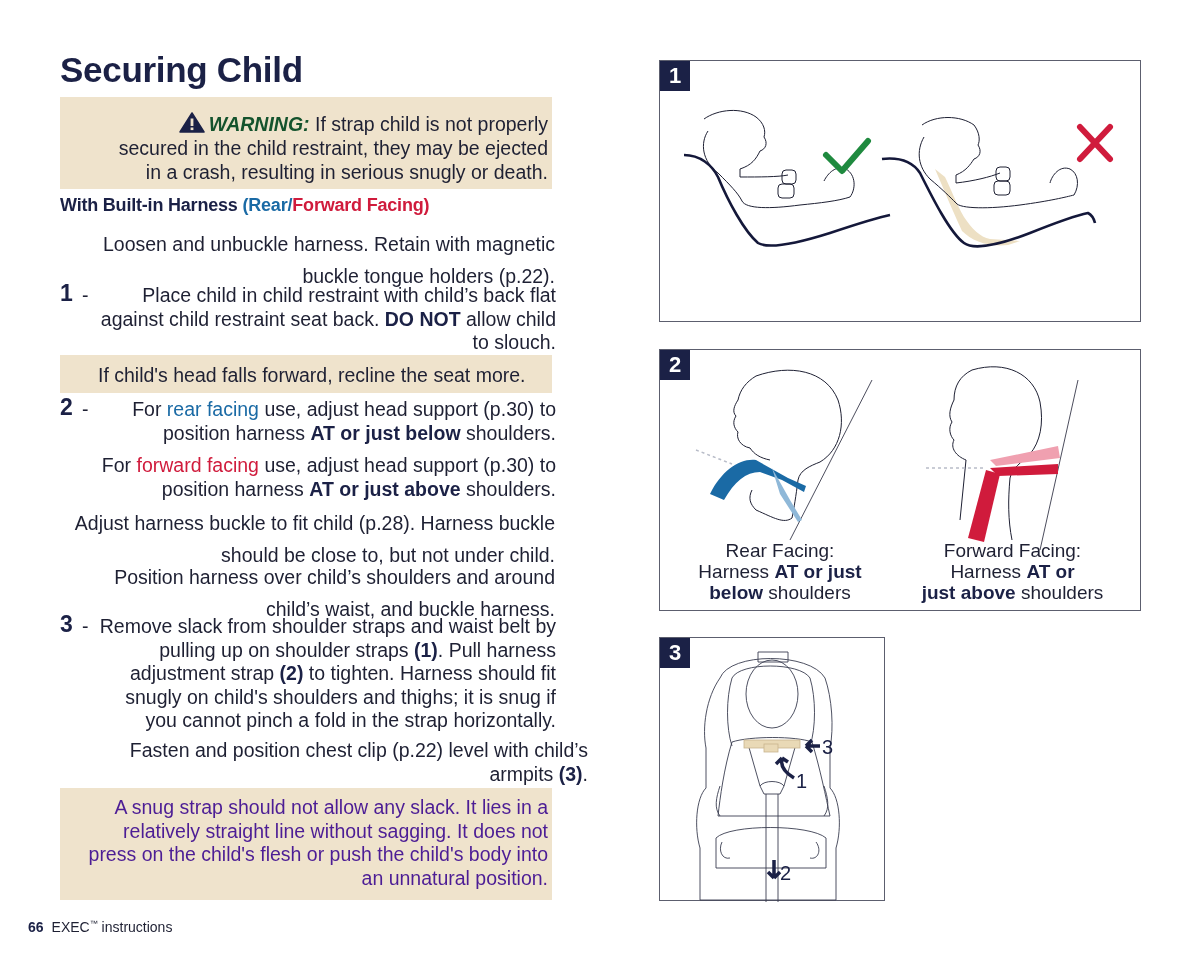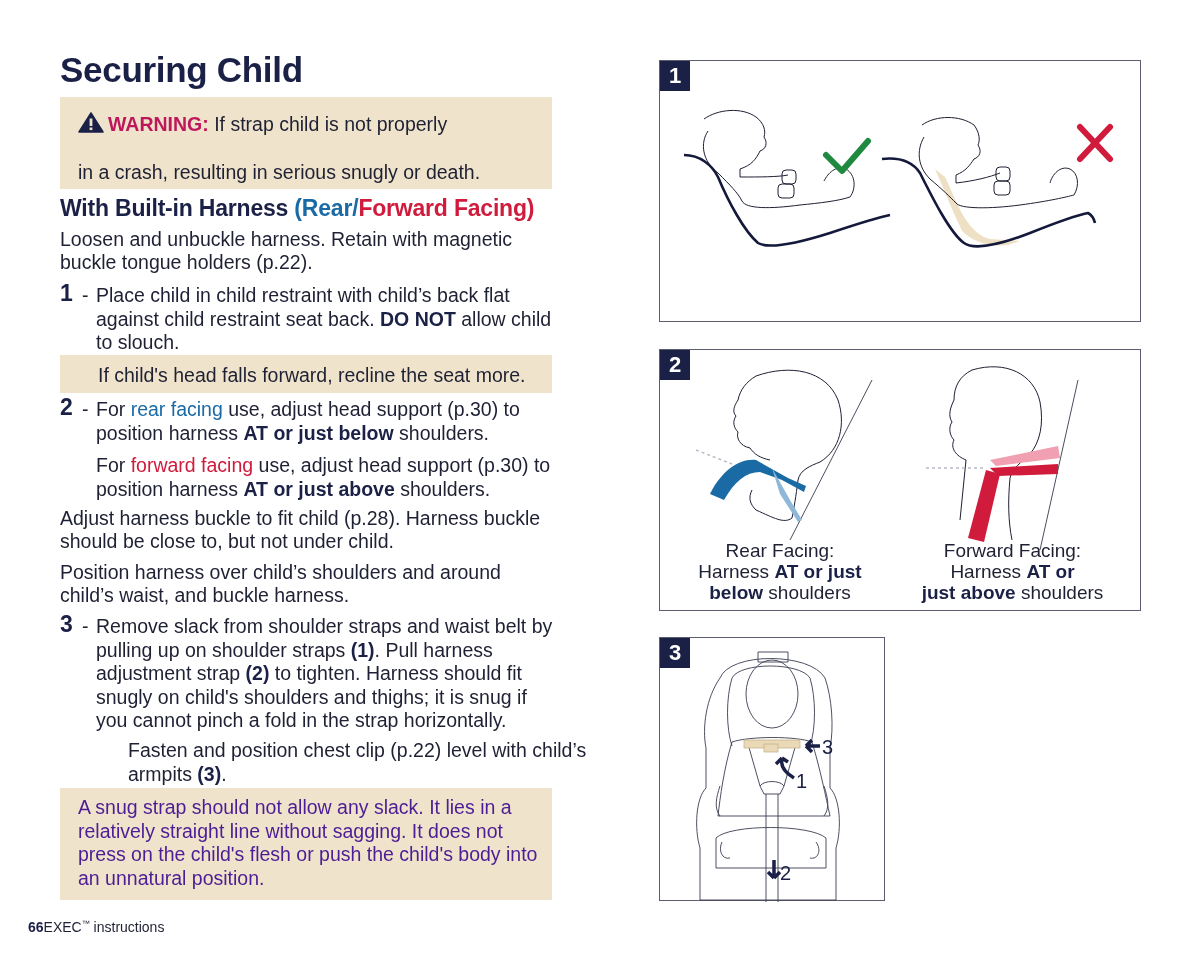--- a/index.html
+++ b/index.html
@@ -1,48 +1,48 @@
 <!DOCTYPE html>
 <html><head>
 <meta charset="utf-8">
 <style>
   html, body { margin:0; padding:0; background:#ffffff; }
   body { width:1200px; height:960px; position:relative; overflow:hidden;
          font-family:"Liberation Sans", sans-serif; color:#1c1f33; }
-  .page-left { position:absolute; left:0; top:0; width:600px; height:960px; }
+  .page-left { position:absolute; left:0; top:0; width:600px; height:960px;text-align:right; }
   .page-right { position:absolute; left:600px; top:0; width:600px; height:960px; }
 
   .title { position:absolute; left:60px; top:50px; font-size:35px; font-weight:bold; color:#1b2146; letter-spacing:-0.3px; margin:0; }
 
   .tan { background:#efe3cc; }
   .warning-box { position:absolute; left:60px; top:97px; width:492px; height:92px; }
   .warning-text { position:absolute; left:18px; top:15px; width:470px; font-size:19.5px; line-height:24px; color:#1e2033; }
-  .warning-label { font-weight:bold; color:#be185d; }
+  .warning-label { font-weight:bold; color:#14532d;font-style:italic; }
   .warn-icon { display:inline-block; width:26px; height:21px; vertical-align:-2px; margin-right:4px; }
 
-  .subhead { position:absolute; left:60px; top:195px; font-size:23px; font-weight:bold; color:#1b2146; white-space:nowrap; letter-spacing:-0.2px; margin:0;}
+  .subhead { position:absolute; left:60px; top:195px; font-size:18px; font-weight:bold; color:#1b2146; white-space:nowrap; letter-spacing:-0.2px; margin:0;}
   .blue { color:#1a6aa5; }
   .red { color:#d01b3c; }
 
-  .para { position:absolute; left:60px; width:495px; font-size:19.5px; line-height:23px; color:#1e2033; }
+  .para { position:absolute; left:60px; width:495px; font-size:19.5px; line-height:32px; color:#1e2033; }
   .step { position:absolute; left:60px; width:495px; font-size:19.5px; line-height:23.5px; color:#1e2033; }
   .step-num { position:absolute; left:0; top:-2px; font-size:23px; font-weight:bold; color:#1b2146; }
   .step-dash { position:absolute; left:22px; top:0; }
   .step-body { position:absolute; left:36px; width:460px; }
   b, .bold { font-weight:bold; color:#1b2146; }
 
   .note-box { position:absolute; left:60px; width:492px; }
   .note-text { position:absolute; left:38px; top:9px; font-size:19.5px; line-height:23.5px; color:#1e2033; white-space:nowrap; }
   .snug-box { position:absolute; left:60px; top:788px; width:492px; height:112px; }
   .snug-text { position:absolute; left:18px; top:8px; width:470px; font-size:19.5px; line-height:23.7px; color:#4c1d95; }
 
   .footer-left { position:absolute; left:28px; top:919px; font-size:14px; color:#1e2033; }
   .footer-right { position:absolute; right:28px; top:919px; font-size:14px; color:#1e2033;margin-top:40px; }
   .page-num { font-weight:bold; color:#1b2146; }
-  .footer-left .page-num { }
+  .footer-left .page-num { margin-right:8px; }
   .footer-right .page-num { margin-left:12px; }
   sup { font-size:8px; }
 
   .fig { position:absolute; border:1.3px solid #5c5e6e; background:#fff; box-sizing:border-box; }
   .fig-badge { position:absolute; left:0; top:0; width:30px; height:30px; background:#1b2146; color:#fff; font-size:22px; font-weight:bold; text-align:center; line-height:30px; }
   .fig svg { position:absolute; left:0; top:0; }
   .caption { position:absolute; text-align:center; font-size:19px; line-height:21px; color:#1e2033; }
 </style>
 </head>
 <body>
@@ -52,21 +52,21 @@
 
   <div class="warning-box tan">
     <div class="warning-text">
       <span class="warn-icon">
         <svg width="26" height="21" viewBox="0 0 26 21">
             <path d="M13 1 L25 20 L1 20 Z" fill="#1b2146" stroke="#1b2146" stroke-width="1.5" stroke-linejoin="round"></path>
             <rect x="11.6" y="6.5" width="2.8" height="7.5" fill="#efe3cc"></rect>
             <rect x="11.6" y="15.5" width="2.8" height="2.6" fill="#efe3cc"></rect>
           </svg>
       </span><span class="warning-label">WARNING:</span><span> If strap child is not properly</span><br>
-      <br>
+      <span>secured in the child restraint, they may be ejected</span><br>
       <span>in a crash, resulting in serious snugly or death.</span>
     </div>
   </div>
 
   <h2 class="subhead"><span>With Built-in Harness </span><span class="blue">(</span><span class="blue">Rear</span><span class="blue">/</span><span class="red">Forward Facing</span><span class="red">)</span></h2>
 
   <div class="para" style="top:228px;">Loosen and unbuckle harness. Retain with magnetic buckle tongue holders (p.22).</div>
 
   <div class="step" style="top:284px; height:70px;">
     <span class="step-num">1</span>

